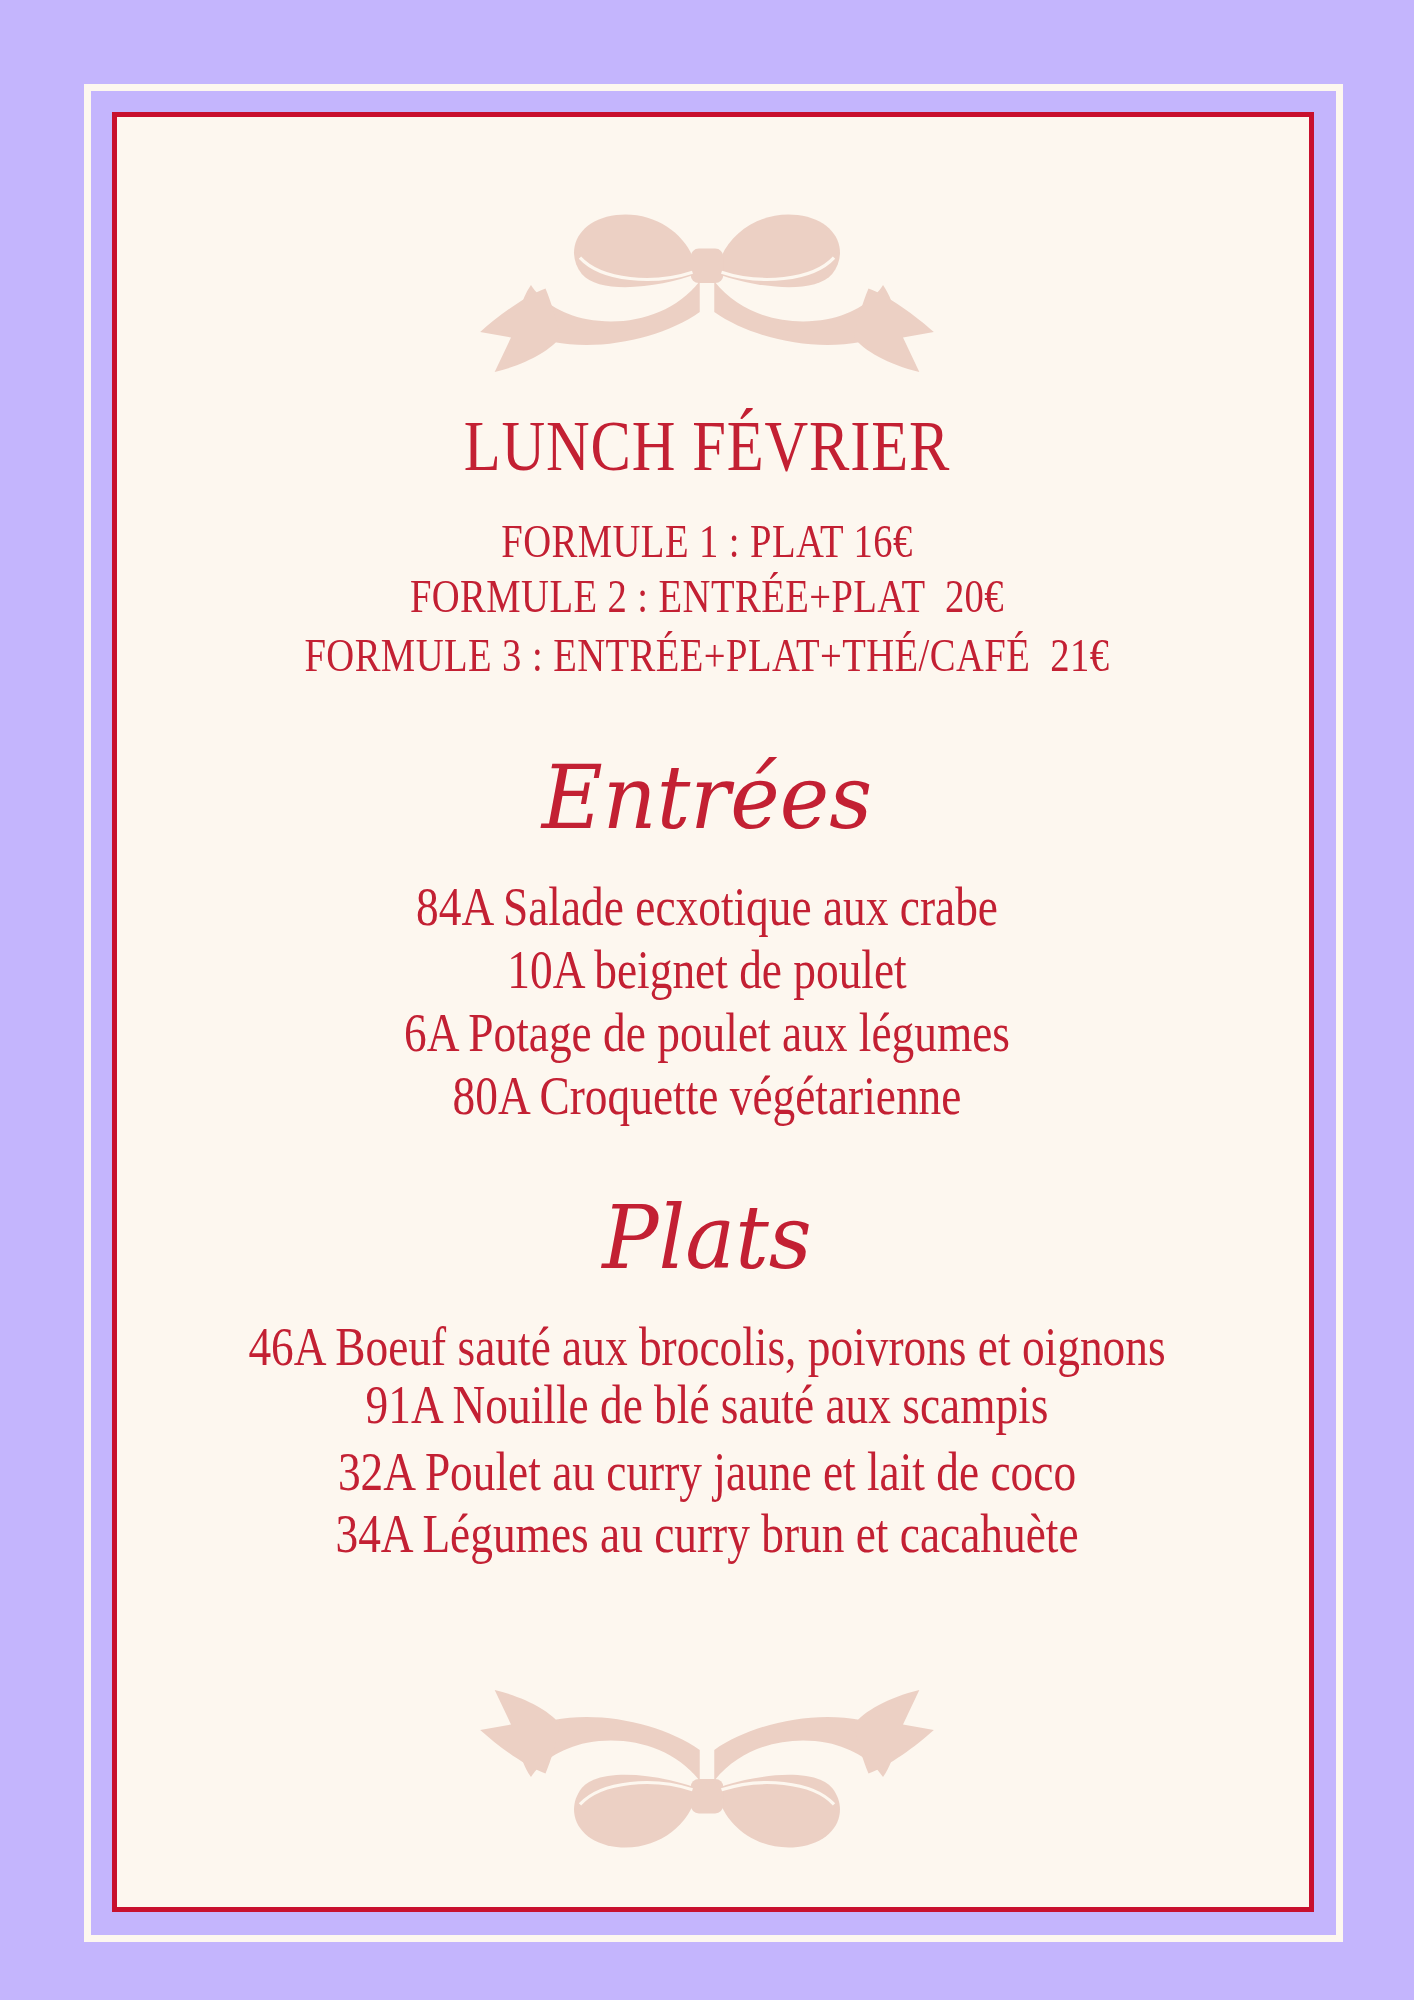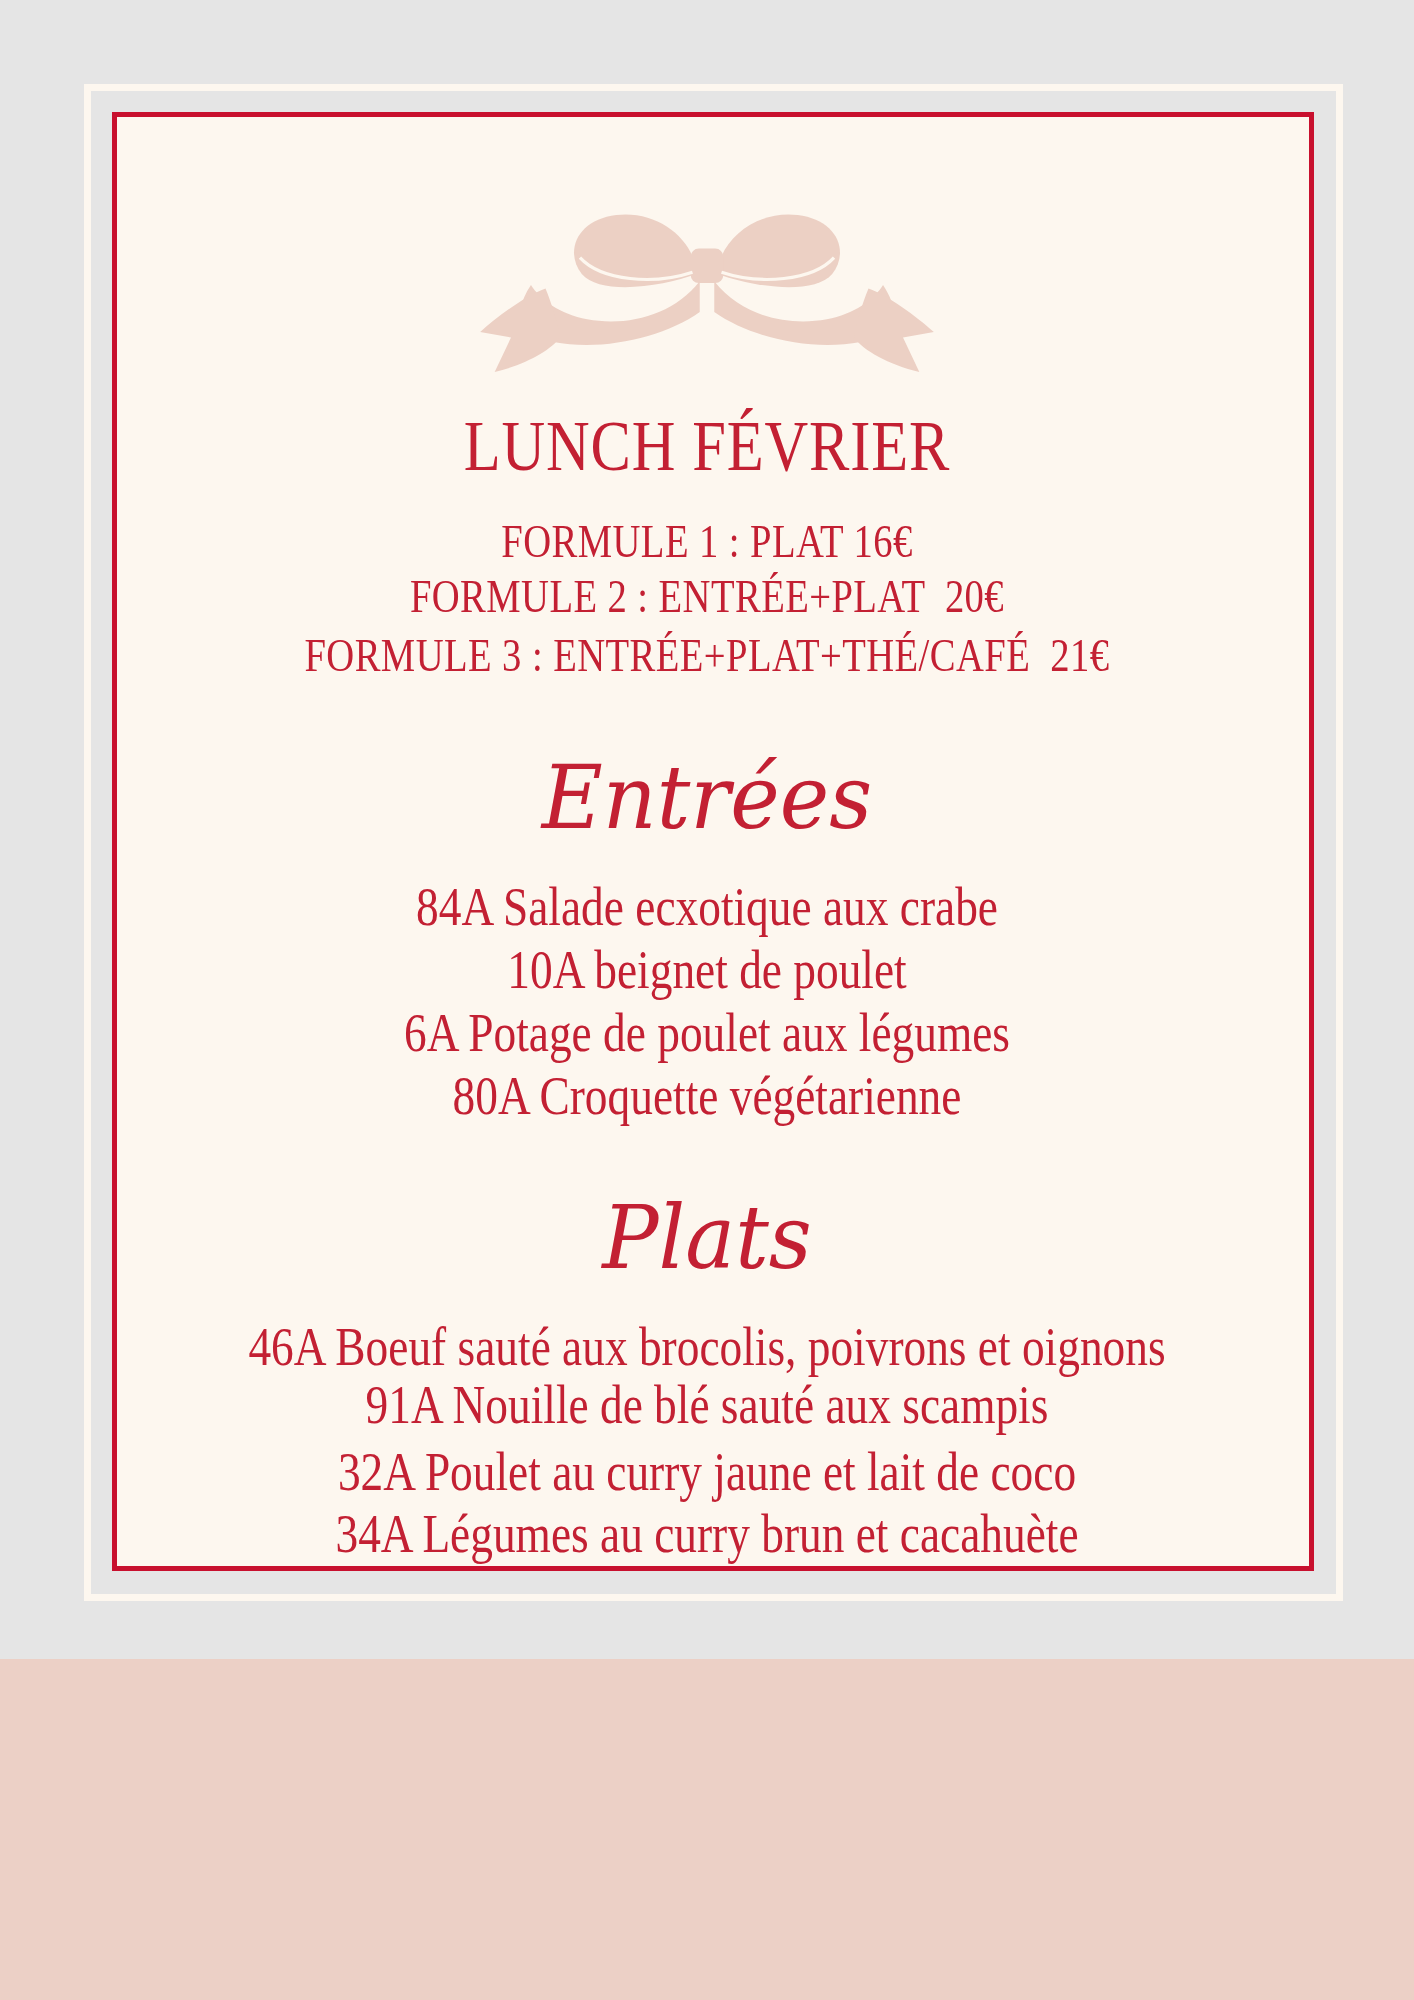--- a/index.html
+++ b/index.html
@@ -3,22 +3,22 @@
 <meta charset="utf-8">
 <style>
   html, body {
     margin: 0;
     padding: 0;
     background: #ecd0c6;
   }
   .page {
     position: relative;
     width: 1414px;
-    height: 1659px;
-    background: #e5e5e5;
+    height: 2000px;
+    background: #c4b5fd;
     overflow: hidden;
     font-family: "Liberation Serif", serif;
   }
   
   .frame-red {
     position: absolute;
     top: 112px; left: 112px; right: 100px; bottom: 88px;
     border: 5px solid #c8102e;
     background: #fdf7ef;
   }

